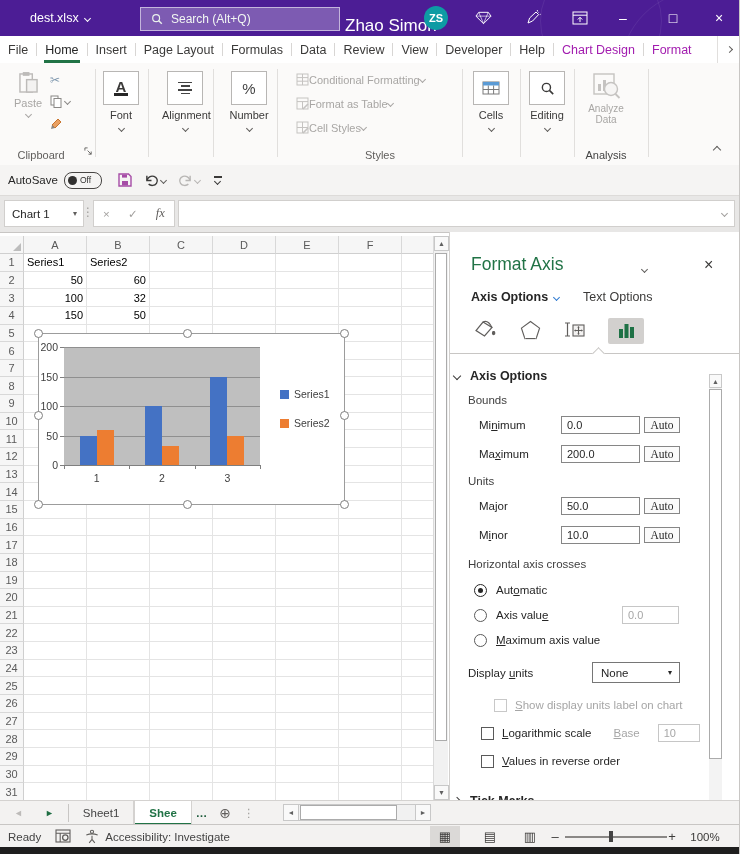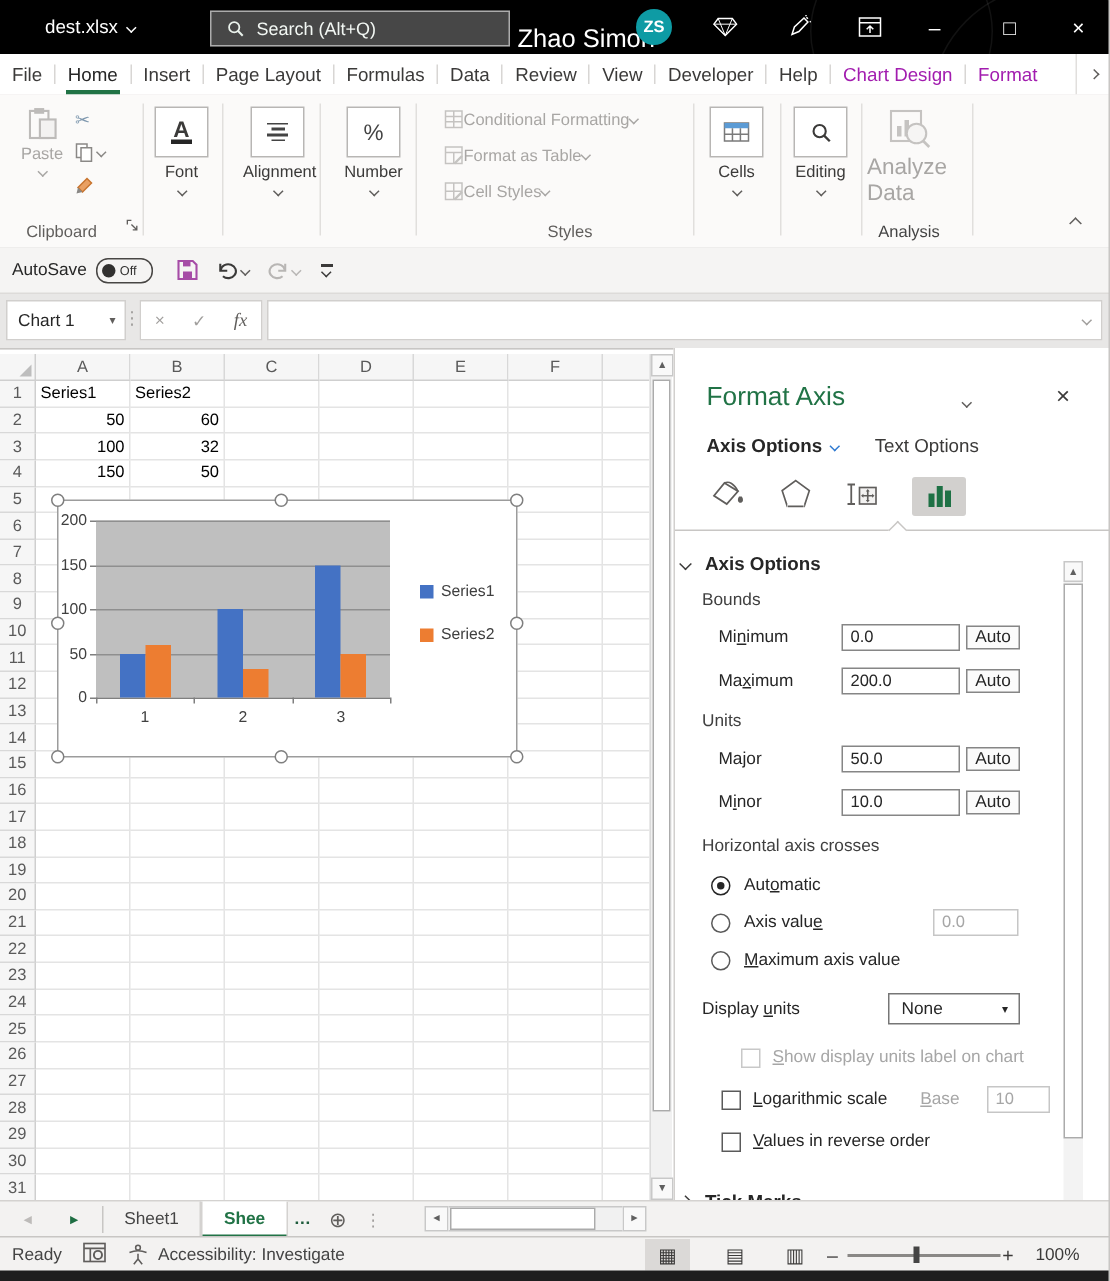--- a/index.html
+++ b/index.html
@@ -1,19 +1,19 @@
 <!DOCTYPE html>
 <html><head>
 <meta charset="utf-8">
 <style>
   html,body{margin:0;padding:0;}
   body{width:740px;height:854px;position:relative;overflow:hidden;background:#fff;
        font-family:"Liberation Sans","DejaVu Sans",sans-serif;color:#262626;-webkit-font-smoothing:antialiased;}
   
-  .titlebar{position:absolute;left:0;top:0;width:740px;height:36px;background:#000000;color:#fff;overflow:hidden;}
+  .titlebar{position:absolute;left:0;top:0;width:740px;height:36px;background:#4c1d95;color:#fff;overflow:hidden;}
   .tb-deco{position:absolute;border:1.5px solid rgba(255,255,255,.07);border-radius:50%;}
   .tb-file{position:absolute;left:30px;top:0;height:36px;display:flex;align-items:center;gap:6px;font-size:12.5px;color:#fff;}
   .tb-search{position:absolute;left:140px;top:7px;width:188px;height:22px;background:rgba(255,255,255,.28);
      border:1px solid rgba(255,255,255,.55);display:flex;align-items:center;gap:8px;padding-left:10px;font-size:12px;color:#F2F7F3;}
   .tb-user{position:absolute;left:345px;top:0;height:52px;display:flex;align-items:center;font-size:17px;}
   .tb-avatar{position:absolute;left:424px;top:6px;width:24px;height:24px;border-radius:50%;background:#0E9BA4;
      display:flex;align-items:center;justify-content:center;font-size:11px;font-weight:bold;color:#fff;}
   .tb-ico{position:absolute;top:0;height:36px;width:34px;display:flex;align-items:center;justify-content:center;color:#fff;}
   .tb-btn{font-size:14px;font-weight:400;}
   
@@ -36,21 +36,21 @@
   .chv.up{transform:rotate(-135deg);}
   .paste-btn{position:absolute;left:8px;top:8px;width:40px;display:flex;flex-direction:column;align-items:center;gap:3px;color:#A8A6A4;font-size:11px;}
   .mini-ico{position:absolute;left:50px;display:flex;align-items:center;gap:3px;font-size:12px;color:#8A8886;}
   .rbx{position:absolute;width:46px;text-align:center;font-size:11px;color:#3B3A39;}
   .rbx-btn{width:34px;height:32px;margin:0 auto;background:#fff;border:1px solid #B8B6B4;display:flex;align-items:center;justify-content:center;}
   .rbx-label{margin-top:4px;}
   .rbx .chv{margin-top:3px;color:#605E5C;}
   .font-a{font-weight:bold;font-size:15px;line-height:13px;border-bottom:3px solid #262626;padding:0 2px;}
   .align-lines span{display:block;height:1.6px;background:#444;margin:2.2px auto;}
   .styles-item{position:absolute;left:296px;display:flex;align-items:center;gap:0;font-size:11px;color:#A8A6A4;white-space:nowrap;}
-  .analyze-btn{position:absolute;left:578px;top:8px;width:56px;display:flex;flex-direction:column;align-items:center;gap:2px;font-size:15px;color:#A8A6A4;}
+  .analyze-btn{position:absolute;left:578px;top:8px;width:56px;display:flex;flex-direction:column;align-items:center;gap:2px;font-size:10px;color:#A8A6A4;text-align:center;}
   
   .qat{position:absolute;left:0;top:165px;width:740px;height:30px;background:#F5F4F3;border-bottom:1px solid #DDDBD9;display:flex;align-items:center;font-size:11.5px;color:#262626;}
   .autosave-pill{width:30px;height:15px;border:1px solid #484644;border-radius:8px;display:flex;align-items:center;padding:0 3px;gap:3px;margin-left:6px;}
   .autosave-dot{width:9px;height:9px;border-radius:50%;background:#323130;}
   .autosave-off{font-size:8.5px;color:#323130;}
   .qat-ico{margin-left:12px;display:flex;align-items:center;gap:2px;}
   
   .frow{position:absolute;left:0;top:196px;width:740px;height:36px;background:#E8E7E6;border-bottom:1px solid #C8C6C4;}
   .namebox{position:absolute;left:4px;top:4px;width:71px;height:25px;background:#fff;border:1px solid #D1CFCD;display:flex;align-items:center;font-size:11.5px;padding-left:7px;}
   .namebox .tri{margin-left:auto;margin-right:6px;color:#605E5C;font-size:8px;}
@@ -100,21 +100,21 @@
   .panel-icons{margin:13px 0 0 24px;display:flex;align-items:center;gap:23px;height:27px;}
   .picon-sel{background:#D2D0CE;border-radius:2px;width:36px;height:26px;display:flex;align-items:center;justify-content:center;}
   .picon-divider{position:relative;margin-top:9px;border-top:1px solid #C8C6C4;}
   .notch{position:absolute;left:144px;top:-5px;width:8px;height:8px;background:#fff;border-left:1px solid #C8C6C4;border-top:1px solid #C8C6C4;transform:rotate(45deg);}
   .sec-head{margin:15px 0 0 4px;display:flex;align-items:center;gap:10px;font-weight:bold;font-size:12.5px;padding-left:17px;}
   .sec-head .chv{color:#3B3A39;margin-left:-17px;}
   .p-group{margin:11px 0 0 18px;color:#404040;}
   .p-field{margin:9px 0 0 29px;display:flex;align-items:center;height:20px;}
   .p-field .lab{width:82px;color:#262626;}
   .p-input{width:79px;height:18px;border:1px solid #868686;background:#fff;font-size:11px;font-family:inherit;padding:0 5px;box-sizing:border-box;color:#262626;}
-  .p-auto{width:36px;height:16px;margin-left:4px;border:1px solid #868686;background:#FBFBFB;font-size:11.5px;font-family:Liberation Sans, sans-serif;color:#262626;padding:0;}
+  .p-auto{width:36px;height:16px;margin-left:4px;border:1px solid #868686;background:#FBFBFB;font-size:11.5px;font-family:Liberation Serif, serif;color:#262626;padding:0;}
   .key{text-decoration:underline;}
   .p-radio-row{margin:7px 0 0 24px;display:flex;align-items:center;gap:9px;height:18px;position:relative;}
   .radio{width:13px;height:13px;border-radius:50%;border:1px solid #5A5A5A;box-sizing:border-box;position:relative;background:#fff;}
   .radio.sel{border-color:#262626;}
   .radio.sel::after{content:"";position:absolute;left:3px;top:3px;width:5px;height:5px;border-radius:50%;background:#262626;}
   .p-input.dis{border-color:#C6C6C6;color:#A6A6A6;}
   .du-row{margin:13px 0 0 18px;display:flex;align-items:center;position:relative;height:21px;color:#262626;}
   .dropdown{position:absolute;left:124px;width:88px;height:21px;border:1px solid #767676;background:#fff;display:flex;align-items:center;padding-left:8px;box-sizing:border-box;}
   .dropdown .tri{margin-left:auto;margin-right:7px;font-size:8px;color:#262626;}
   .p-check-row{display:flex;align-items:center;gap:8px;height:18px;}

